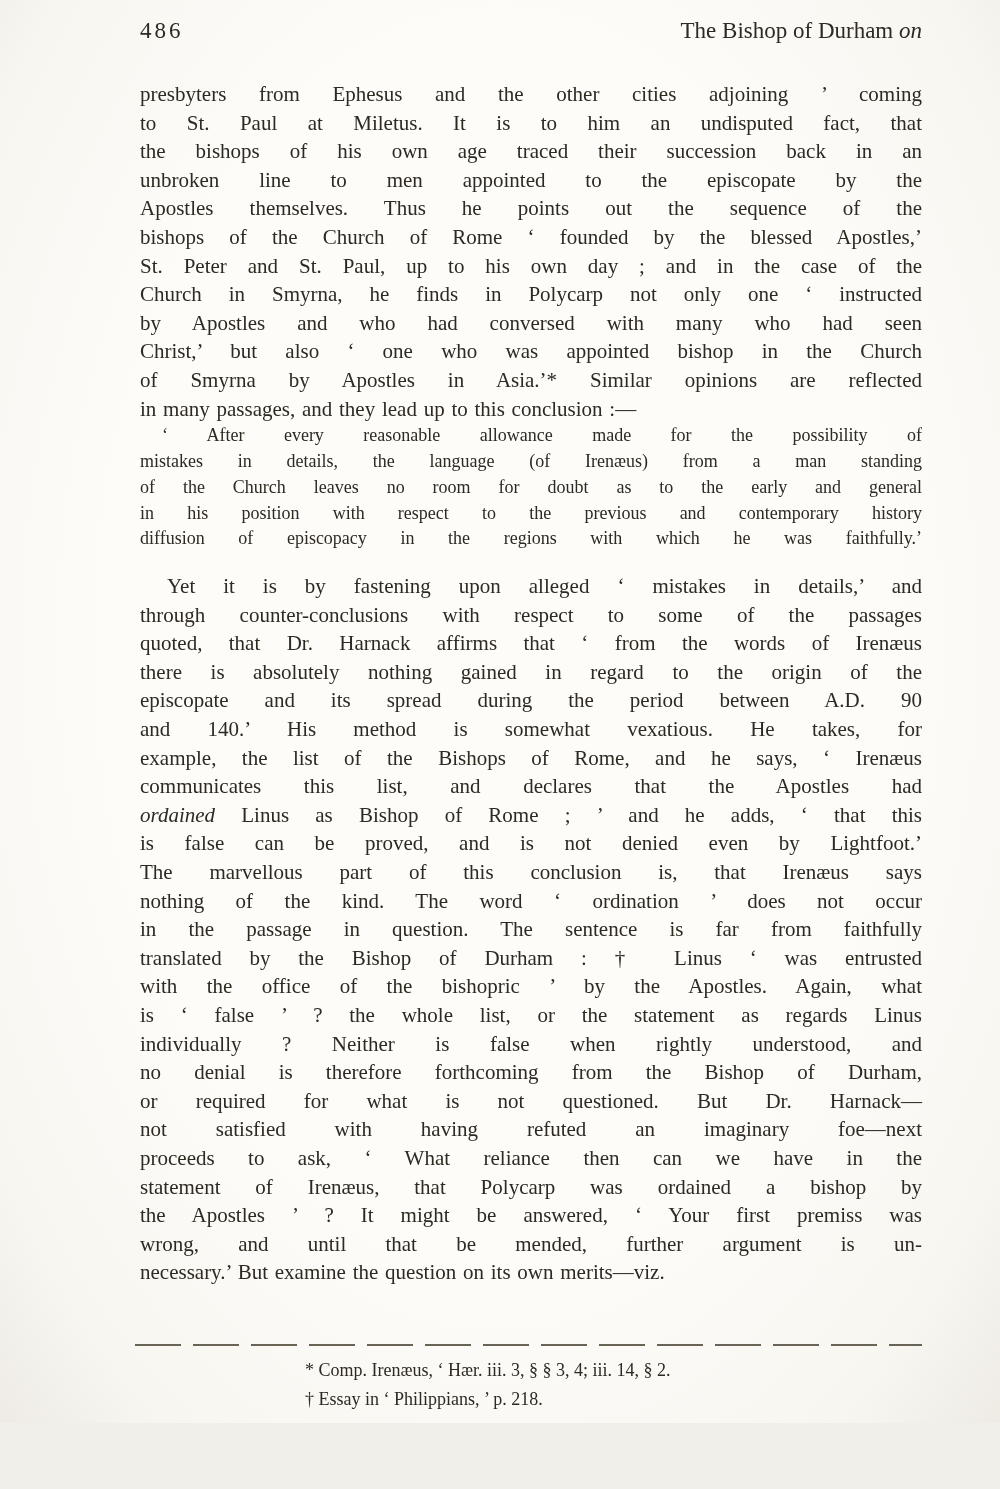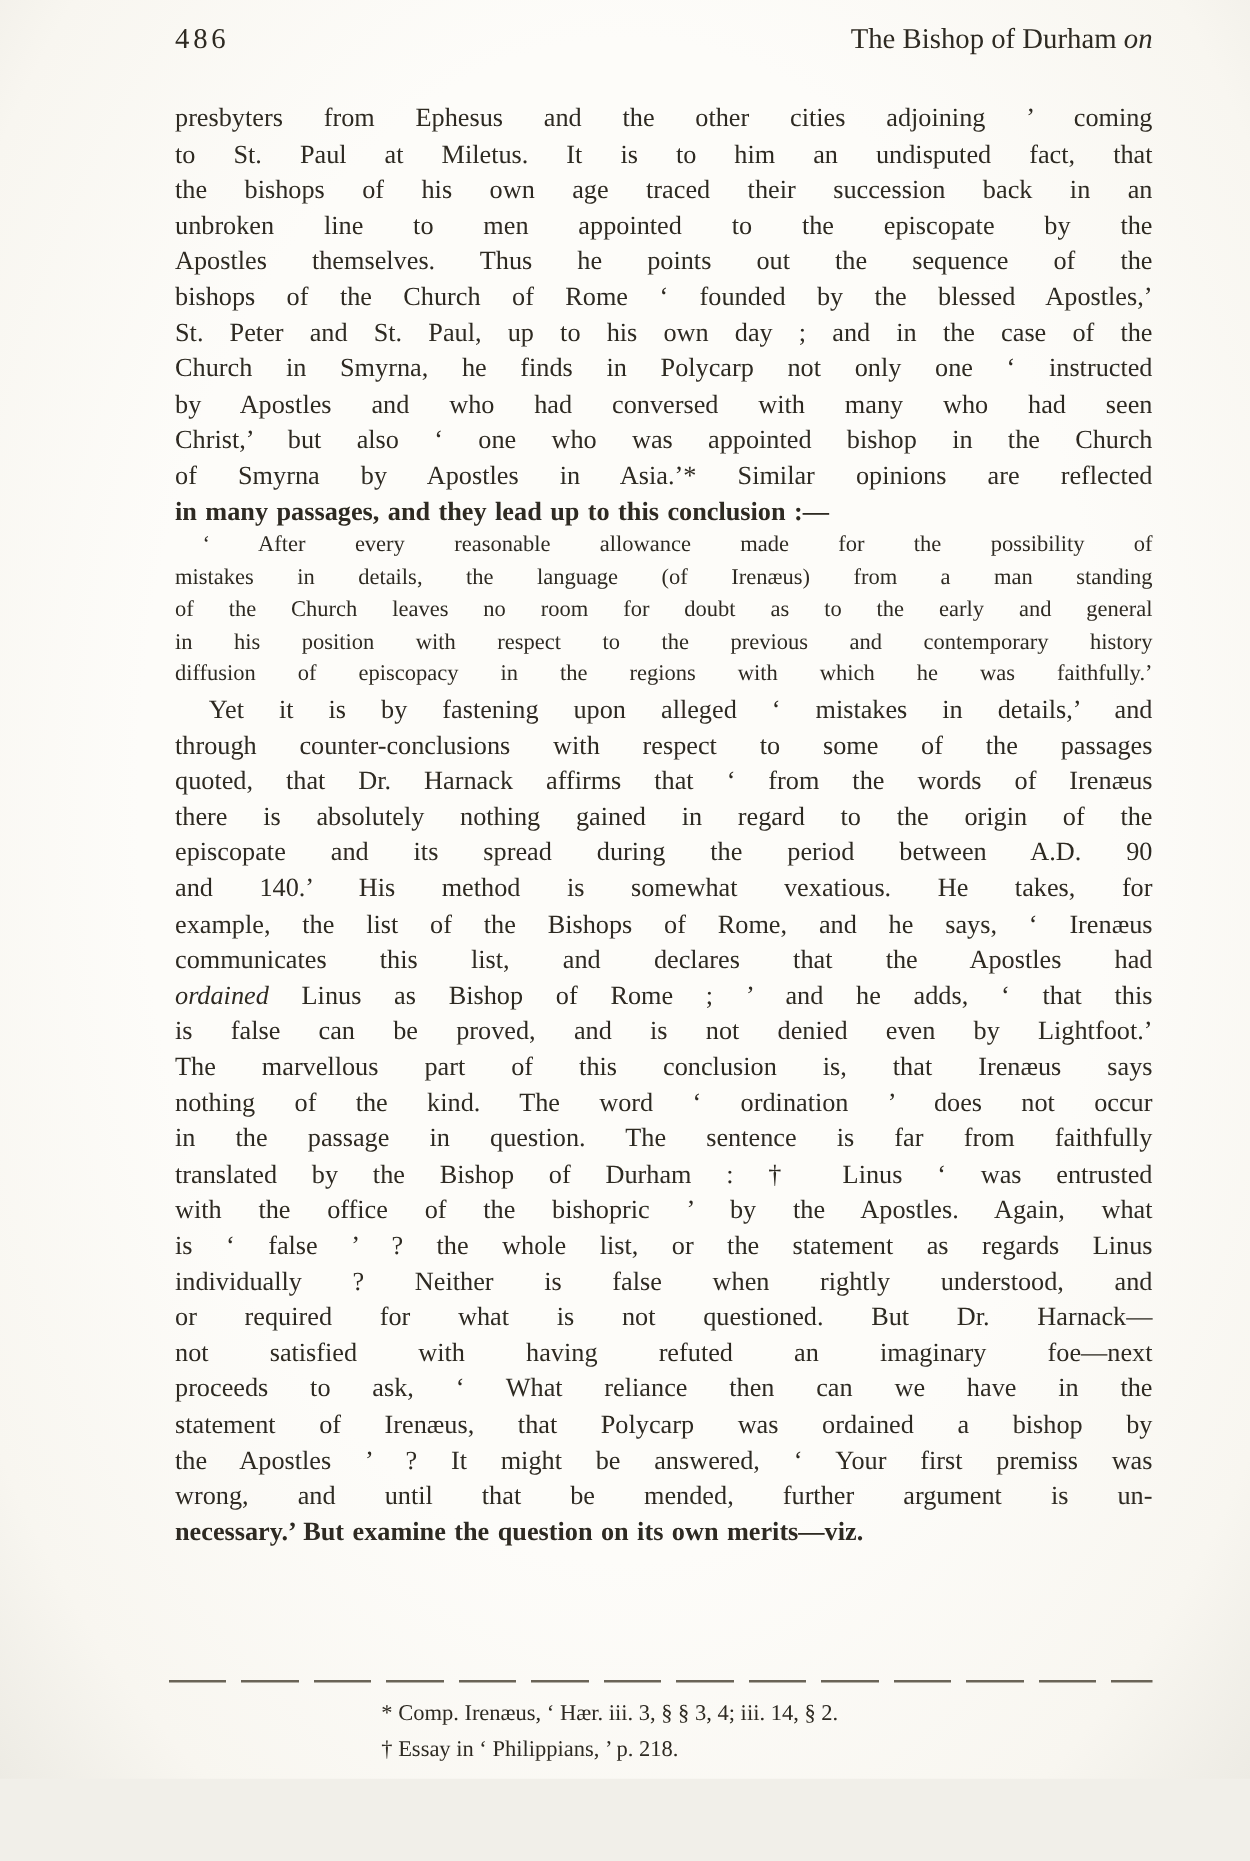--- a/index.html
+++ b/index.html
@@ -18,22 +18,22 @@
   .running-head {
     position: absolute; top: 18px; left: 140px; width: 782px; height: 32px;
     font-size: 23px;
   }
   .pagenum { position: absolute; left: 0; top: 0; letter-spacing: 3px; }
   .head-title { position: absolute; left: 0; right: 0; top: 0; text-align: right; }
   .it { font-style: italic; }
   .text-block { position: absolute; top: 80px; left: 140px; width: 782px; }
   .tline { text-align: justify; text-align-last: justify; }
   .para { font-size: 21px; line-height: 28.6px; word-spacing: 1.5px; }
-  .para .tline:last-child { text-align-last: left; font-weight: bold; }
-  .p2 { margin-top: 1px; }
+  .para .tline:last-child { text-align-last: left; }
+  .p2 { margin-top: 20px; }
   .p2 .tline:first-child { text-indent: 27px; }
   .quote { font-size: 18px; line-height: 25.8px; word-spacing: 2.5px; }
   .quote .tline:first-child { text-indent: 22px; }
   .footnote-rule {
     position: absolute; top: 1344px; left: 135px; width: 787px; height: 2px;
     background: repeating-linear-gradient(90deg, #6a6457 0px, #6a6457 46px, transparent 46px, transparent 58px);
   }
   .footnotes {
     position: absolute; top: 1356px; left: 140px; width: 782px;
     font-size: 18px; line-height: 29px;
@@ -83,20 +83,21 @@
         <div class="tline">communicates this list, and declares that the Apostles had</div>
         <div class="tline"><span class="it">ordained</span><span> Linus as Bishop of Rome ; ’ and he adds, ‘ that this</span></div>
         <div class="tline">is false can be proved, and is not denied even by Lightfoot.’</div>
         <div class="tline">The marvellous part of this conclusion is, that Irenæus says</div>
         <div class="tline">nothing of the kind.  The word ‘ ordination ’ does not occur</div>
         <div class="tline">in the passage in question.  The sentence is far from faithfully</div>
         <div class="tline">translated by the Bishop of Durham : † Linus ‘ was entrusted</div>
         <div class="tline">with the office of the bishopric ’ by the Apostles.  Again, what</div>
         <div class="tline">is ‘ false ’ ? the whole list, or the statement as regards Linus</div>
         <div class="tline">individually ?  Neither is false when rightly understood, and</div>
+        <div class="tline">no denial is therefore forthcoming from the Bishop of Durham,</div>
         <div class="tline">or required for what is not questioned.  But Dr. Harnack—</div>
         <div class="tline">not satisfied with having refuted an imaginary foe—next</div>
         <div class="tline">proceeds to ask, ‘ What reliance then can we have in the</div>
         <div class="tline">statement of Irenæus, that Polycarp was ordained a bishop by</div>
         <div class="tline">the Apostles ’ ?  It might be answered, ‘ Your first premiss was</div>
         <div class="tline">wrong, and until that be mended, further argument is un-</div>
         <div class="tline">necessary.’  But examine the question on its own merits—viz.</div>
       </section>
   </main>
 

